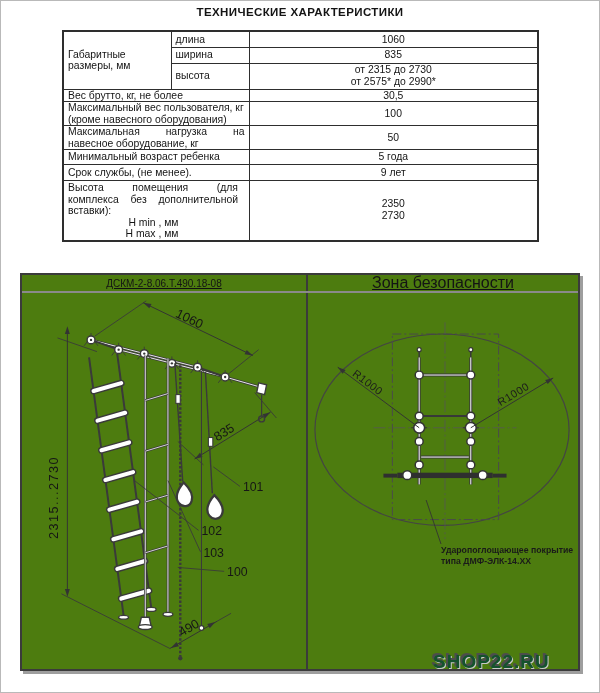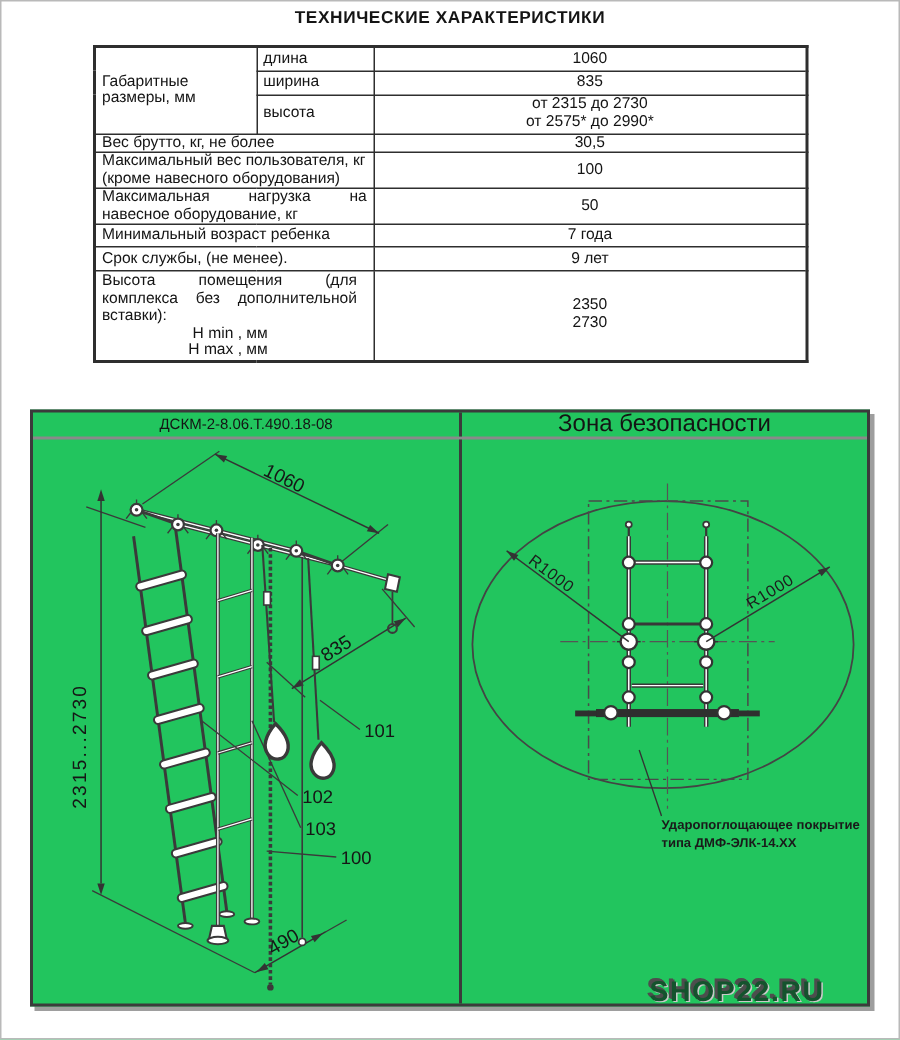--- a/index.html
+++ b/index.html
@@ -27,23 +27,23 @@
   td.param{text-align:left;}
   td.val{text-align:center;}
   td.just{text-align:justify;text-align-last:auto;}
   .room-label{width:170px;text-align:justify;}
   .hrow{text-align:right;padding-right:66px;}
   td.valbottom{vertical-align:bottom;padding-bottom:1px;line-height:12px;}
 
   
   .draw-box{
     position:absolute;left:20px;top:273px;width:560px;height:398px;
-    border:2px solid #3b3b3b;background:#22c55e;
+    border:2px solid #3b3b3b;background:#4d7c0f;
     box-shadow:3px 3px 0 #9e9e9e;
-    display:flex;flex-direction:column;box-sizing:border-box;
+    display:flex;flex-direction:column;box-sizing:border-box;text-decoration:underline;
   }
   .dz-header{display:flex;height:16px;border-bottom:2px solid #8a8a8a;flex:none;}
   .dz-h-left{width:286px;border-right:2px solid #3b3b3b;box-sizing:border-box;
     display:flex;align-items:center;justify-content:center;font-size:10px;color:#141414;}
   .dz-h-right{flex:1;display:flex;align-items:center;justify-content:center;font-size:16px;color:#141414;}
   .dz-body{display:flex;flex:1;min-height:0;}
   .dz-left{width:286px;border-right:2px solid #3b3b3b;box-sizing:border-box;}
   .dz-right{flex:1;}
   .dz-left svg,.dz-right svg{display:block;width:100%;height:100%;}
 
@@ -100,21 +100,21 @@
   <tr style="height:23px">
     <td class="param" colspan="2">Максимальный вес пользователя, кг (кроме навесного оборудования)</td>
     <td class="val">100</td>
   </tr>
   <tr style="height:24px">
     <td class="param just" colspan="2">Максимальная нагрузка на навесное оборудование, кг</td>
     <td class="val">50</td>
   </tr>
   <tr style="height:15px">
     <td class="param" colspan="2">Минимальный возраст ребенка</td>
-    <td class="val">7 года</td>
+    <td class="val">5 года</td>
   </tr>
   <tr style="height:16px">
     <td class="param" colspan="2">Срок службы, (не менее).</td>
     <td class="val">9 лет</td>
   </tr>
   <tr style="height:46px">
     <td class="param" colspan="2" style="vertical-align:top;padding-top:1px;">
       <div class="room-label">Высота помещения (для комплекса без дополнительной вставки):</div>
       <div class="hrow">H min , мм</div>
       <div class="hrow">H max , мм</div>

